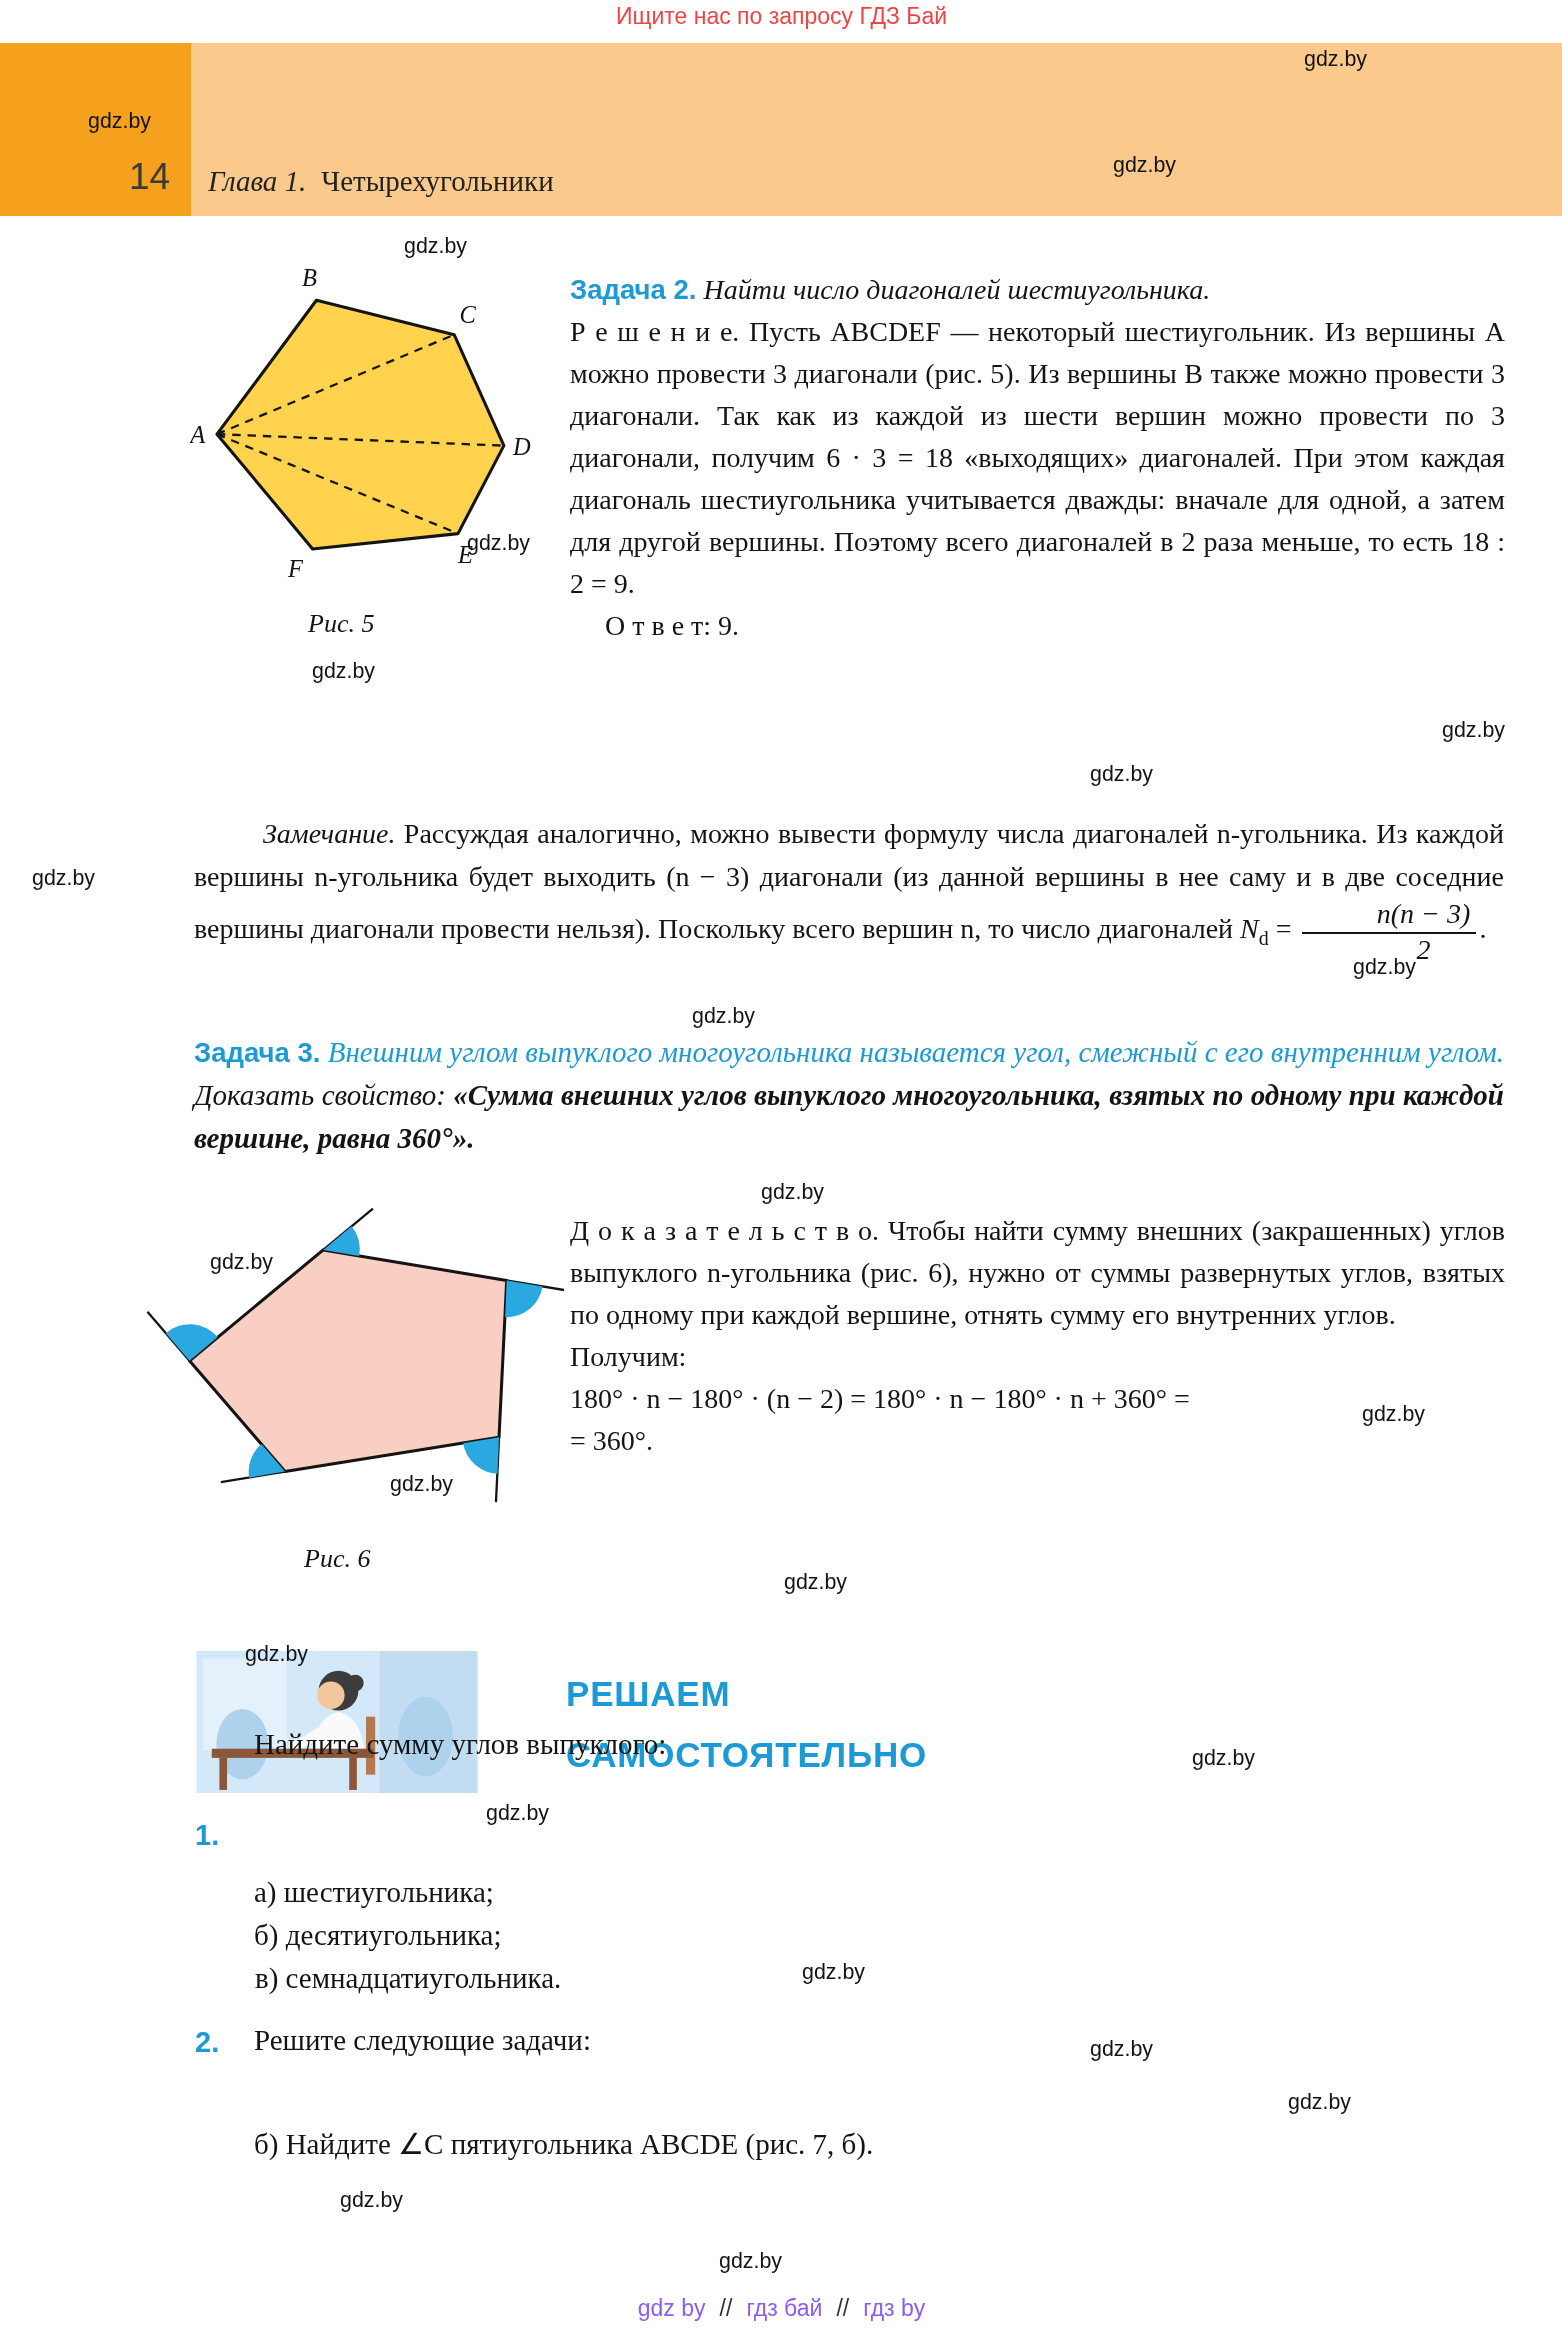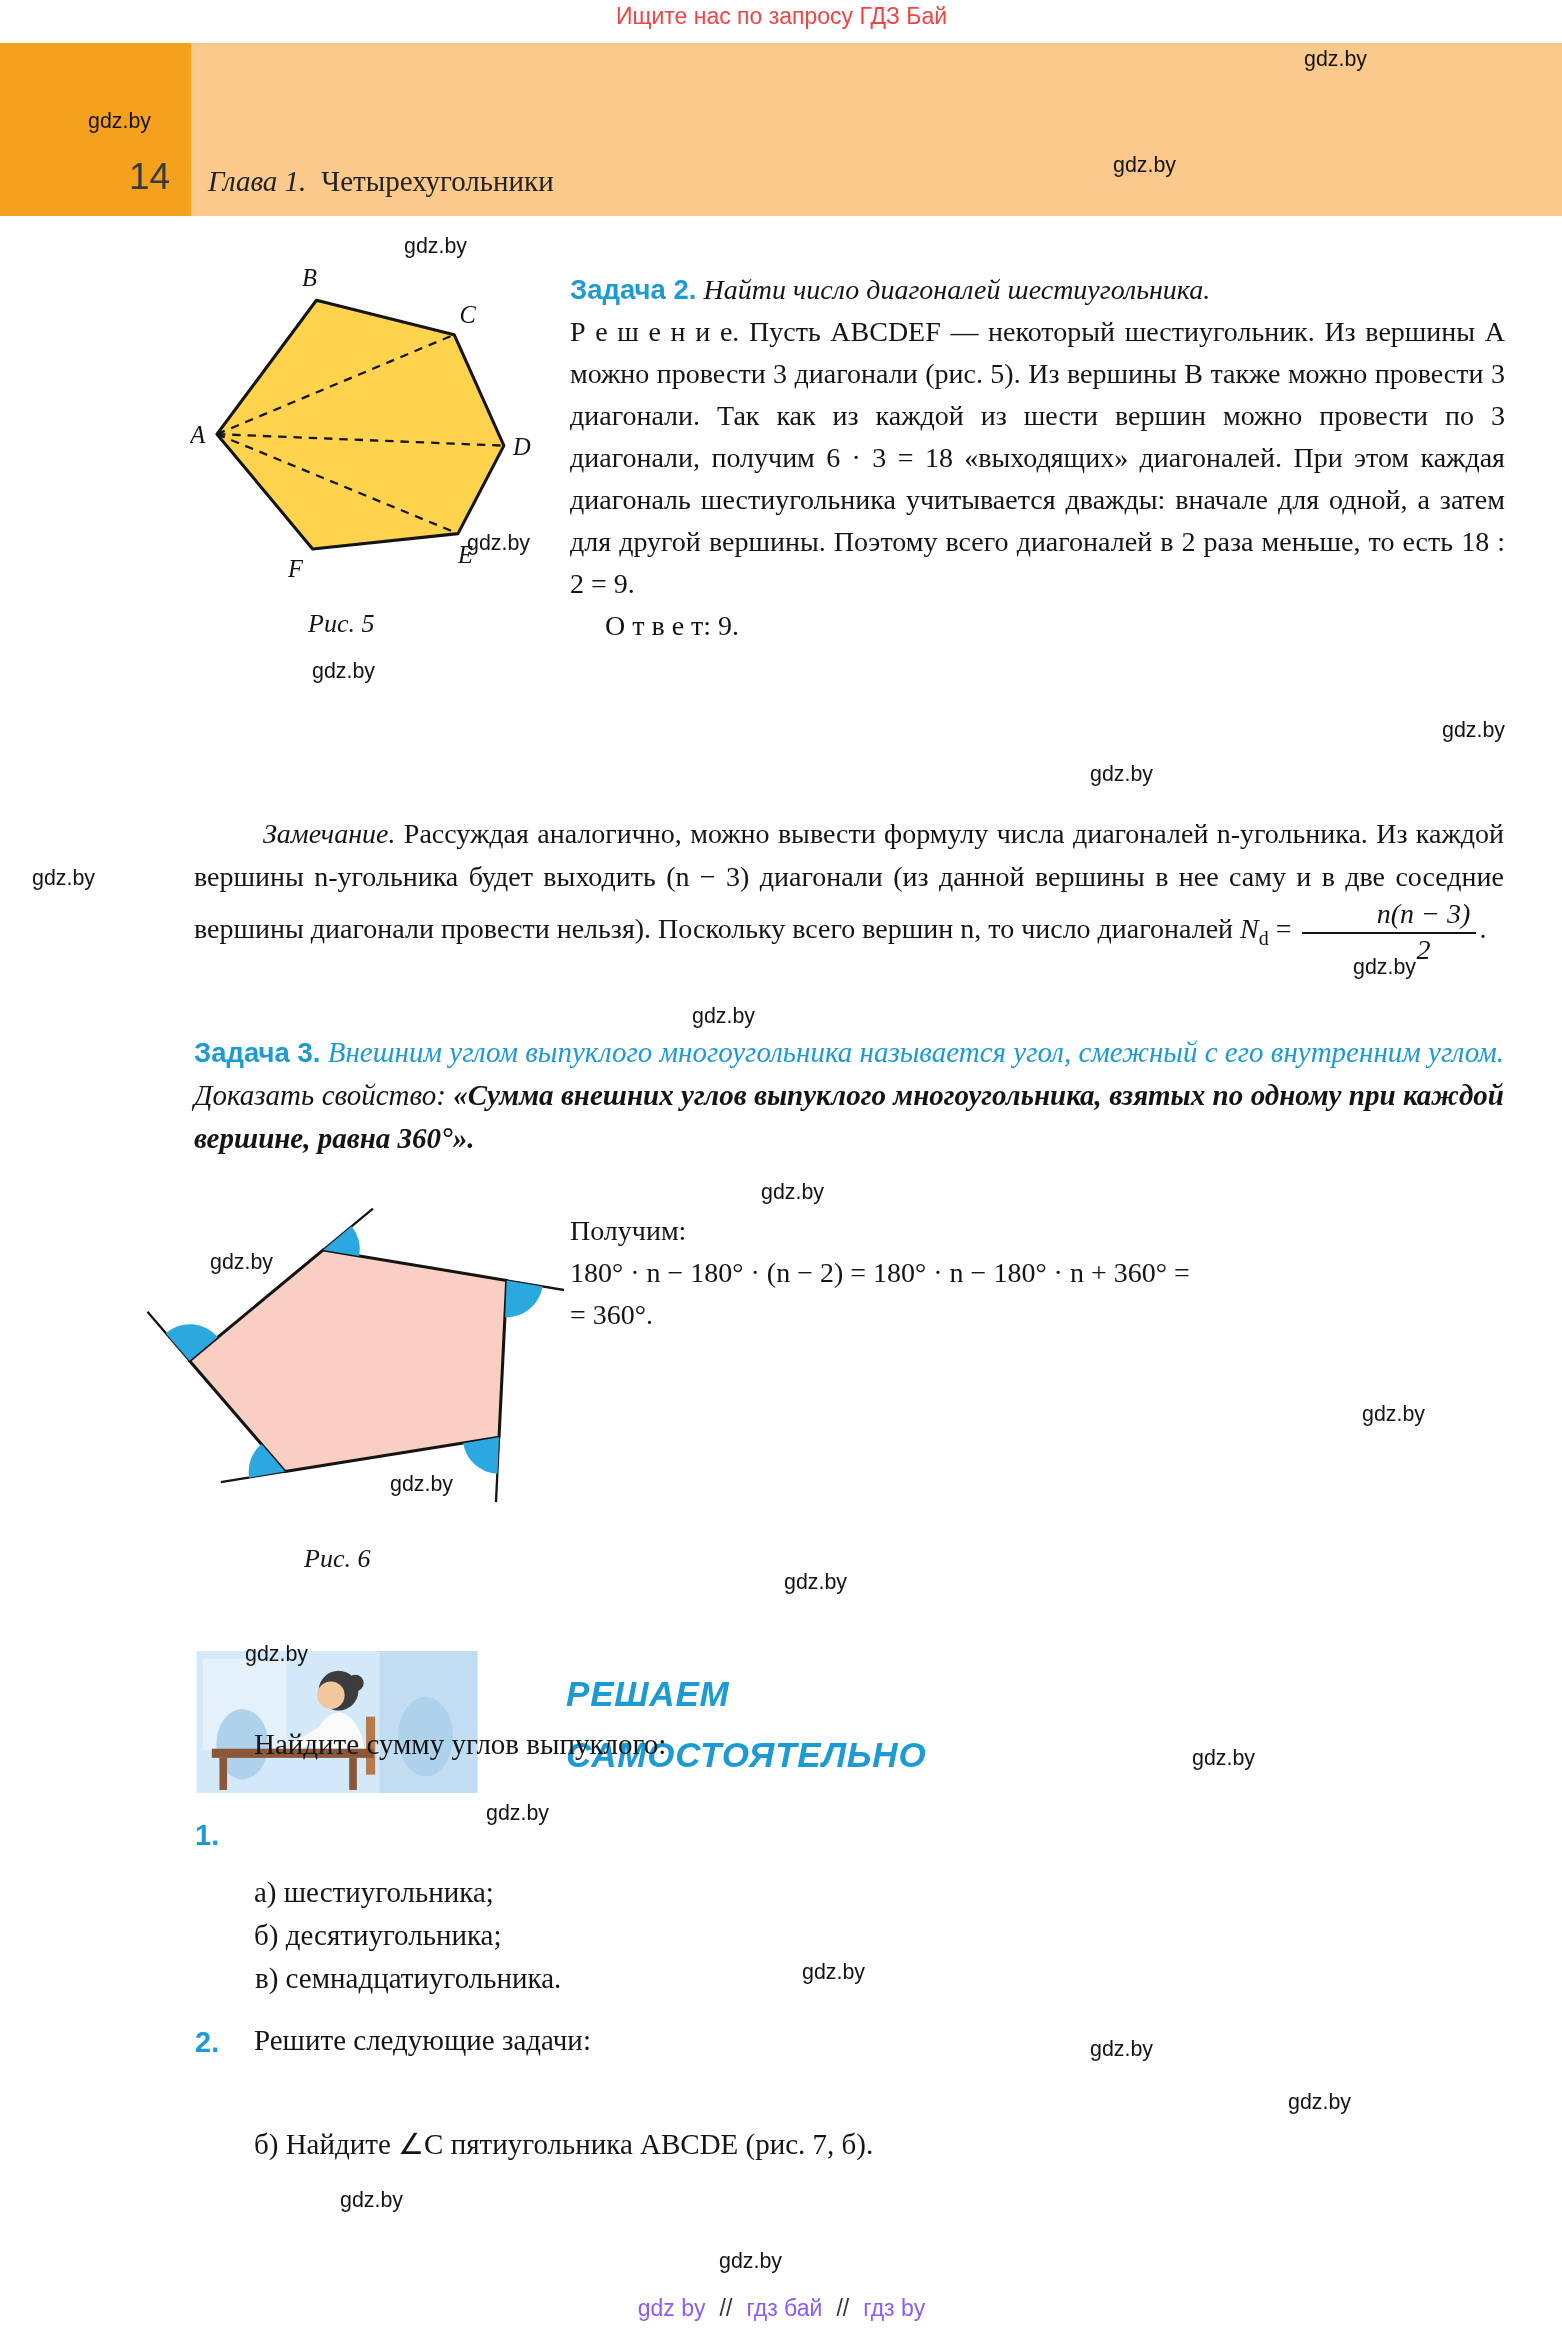--- a/index.html
+++ b/index.html
@@ -48,21 +48,21 @@
   .frac{display:inline-block;vertical-align:middle;text-align:center;font-style:italic;
         line-height:1.15;margin:0 3.1px;}
   .frac .num{display:block;padding:0 6.1px 1.5px 6.1px;border-bottom:2.3px solid #141414;}
   .frac .den{display:block;}
   .fvar{font-style:italic;}
   .fsub{font-size:20px;}
   .nowrap{white-space:nowrap;}
 
   
   .solve-title{position:absolute;left:566px;font-family:"Liberation Sans",sans-serif;
-      font-weight:bold;color:#1B9AD6;font-size:35px;letter-spacing:0.8px;font-style:italic;}
+      font-weight:bold;color:#1B9AD6;font-size:35px;letter-spacing:0.8px;}
   .st1{top:1674px;}
   .st2{top:1735px;}
 
   
   .prob-num{position:absolute;font-family:"Liberation Sans",sans-serif;font-weight:bold;
       color:#1B9AD6;font-size:29px;}
   .prob-text,.prob-item{position:absolute;font-size:29px;white-space:nowrap;}
 
   
   .footer{position:absolute;left:0;width:100%;top:2295px;text-align:center;
@@ -145,20 +145,24 @@
       <path d="M245 65 L282 34 A48 48 0 0 1 292 73 Z"></path>
       <path d="M485 105 L532 113 A48 48 0 0 1 483 153 Z"></path>
       <path d="M475 310 L473 358 A48 48 0 0 1 428 318 Z"></path>
       <path d="M195 355 L148 363 A48 48 0 0 1 164 319 Z"></path>
       <path d="M70 210 L39 174 A48 48 0 0 1 107 179 Z"></path>
     </g>
   </svg>
   <div class="caption cap6">Рис. 6</div>
 
   <div class="proof">
+    <p class="para jst">
+      <span>Д о к а з а т е л ь с т в о.</span>
+      <span>Чтобы найти сумму внешних (закрашенных) углов выпуклого n-угольника (рис. 6), нужно от суммы развернутых углов, взятых по одному при каждой вершине, отнять сумму его внутренних углов.</span>
+    </p>
     <p class="para">Получим:</p>
     <p class="para">180° · n − 180° · (n − 2) = 180° · n − 180° · n + 360° =</p>
     <p class="para">= 360°.</p>
   </div>
 
   <svg class="illu" viewBox="0 0 368 186">
     <rect width="368" height="186" fill="#D3E8F8"></rect>
     <rect x="8" y="10" width="110" height="120" fill="#E4F1FB"></rect>
     <rect x="240" y="0" width="128" height="186" fill="#C2DDF2"></rect>
     <ellipse cx="60" cy="122" rx="34" ry="46" fill="#AFD2EC"></ellipse>

